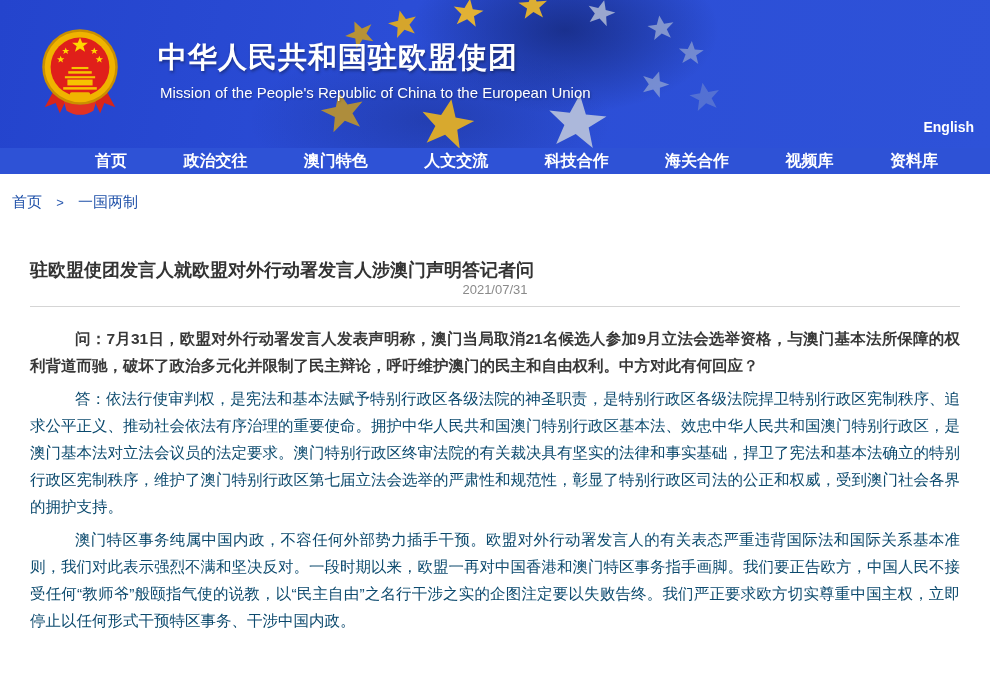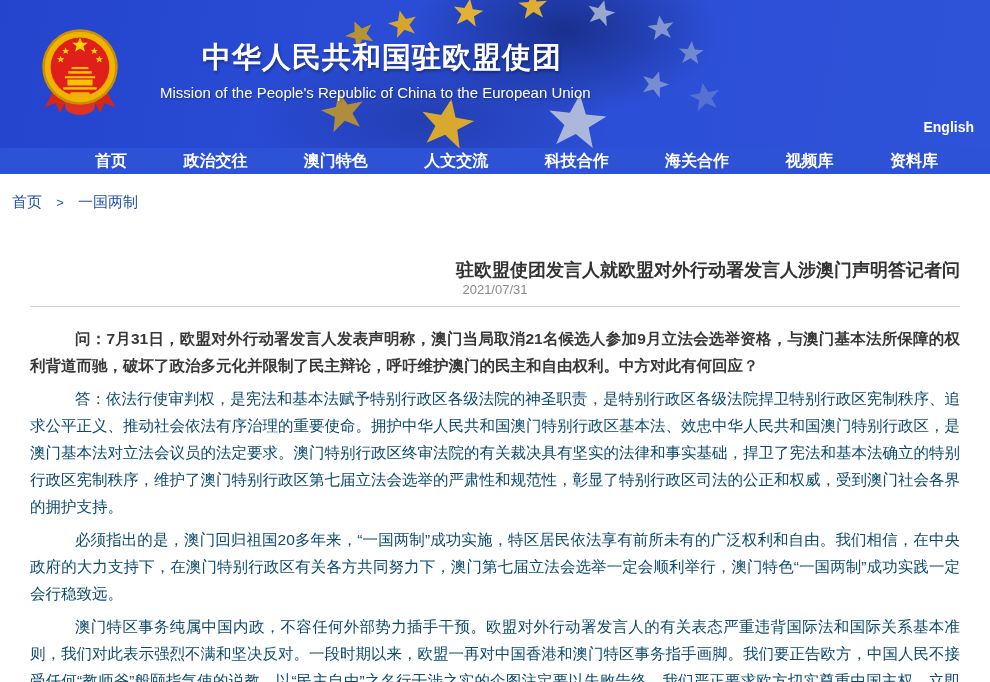--- a/index.html
+++ b/index.html
@@ -17,21 +17,21 @@
     position:absolute;left:0;top:0;width:100%;height:100%;
     background:
       radial-gradient(ellipse 220px 120px at 565px 30px, rgba(8,18,70,.50), rgba(8,18,70,0) 70%),
       radial-gradient(ellipse 260px 110px at 430px 120px, rgba(20,35,110,.35), rgba(20,35,110,0) 70%);
     pointer-events:none;
   }
   .flag-stars{position:absolute;left:0;top:0;pointer-events:none;}
   .emblem{position:absolute;left:38px;top:24px;width:84px;height:96px;}
   .site-title{
     position:absolute;left:158px;top:38px;color:#fff;font-size:29px;font-weight:bold;
-    letter-spacing:1px;white-space:nowrap;text-shadow:1px 2px 3px rgba(0,0,0,.35);margin-left:44px;
+    letter-spacing:1px;white-space:nowrap;text-shadow:1px 2px 3px rgba(0,0,0,.35);
   }
   .site-subtitle{
     position:absolute;left:160px;top:84px;color:#fff;font-size:15px;white-space:nowrap;
     text-shadow:1px 1px 2px rgba(0,0,0,.3);
   }
   .english-link{
     position:absolute;right:16px;top:119px;color:#fff;font-size:14px;font-weight:bold;
     text-decoration:none;cursor:pointer;
   }
   
@@ -43,21 +43,21 @@
     color:#fff;font-size:16px;font-weight:bold;text-decoration:none;
     white-space:nowrap;cursor:pointer;
   }
   
   .breadcrumb{padding:19px 0 0 12px;font-size:15px;color:#1d4fa8;}
   .breadcrumb a{color:#1d4fa8;text-decoration:none;cursor:pointer;}
   .breadcrumb .sep{margin:0 10px;color:#2a5ab0;font-size:13px;}
   
   .article{padding:0 30px;}
   .article-title{
-    margin:46px 0 0 0;text-align:right;font-size:18px;font-weight:bold;
+    margin:46px 0 0 0;text-align:left;font-size:18px;font-weight:bold;
     color:#333;line-height:24px;
   }
   .article-date{text-align:center;font-size:13px;color:#8a8a8a;}
   .title-rule{margin-top:9px;border:none;border-top:1px solid #d5d5d5;height:0;}
   .body-text p{
     margin:0 0 6px 0;font-size:15.5px;line-height:27px;color:#0c4a6e;
     text-align:justify;text-indent:45px;
   }
   .body-text p:first-child{margin-top:18px;}
   .body-text p.q{font-weight:bold;color:#383838;}
@@ -138,17 +138,16 @@
 </div>
 
 <div class="article">
   <h1 class="article-title">驻欧盟使团发言人就欧盟对外行动署发言人涉澳门声明答记者问</h1>
   <div class="article-date">2021/07/31</div>
   <hr class="title-rule">
 
   <div class="body-text">
     <p class="q">问：7月31日，欧盟对外行动署发言人发表声明称，澳门当局取消21名候选人参加9月立法会选举资格，与澳门基本法所保障的权利背道而驰，破坏了政治多元化并限制了民主辩论，呼吁维护澳门的民主和自由权利。中方对此有何回应？</p>
     <p>答：依法行使审判权，是宪法和基本法赋予特别行政区各级法院的神圣职责，是特别行政区各级法院捍卫特别行政区宪制秩序、追求公平正义、推动社会依法有序治理的重要使命。拥护中华人民共和国澳门特别行政区基本法、效忠中华人民共和国澳门特别行政区，是澳门基本法对立法会议员的法定要求。澳门特别行政区终审法院的有关裁决具有坚实的法律和事实基础，捍卫了宪法和基本法确立的特别行政区宪制秩序，维护了澳门特别行政区第七届立法会选举的严肃性和规范性，彰显了特别行政区司法的公正和权威，受到澳门社会各界的拥护支持。</p>
-    <p>必须指出的是，澳门回归祖国20多年来，“一国两制”成功实施，特区居民依法享有前所未有的广泛权利和自由。我们相信，在中央政府的大力支持下，在澳门特别行政区有关各方共同努力下，澳门第七届立法会选举一定会顺利举行，澳门特色“一国两制”成功实践一定会行稳致远。</p>
     <p>澳门特区事务纯属中国内政，不容任何外部势力插手干预。欧盟对外行动署发言人的有关表态严重违背国际法和国际关系基本准则，我们对此表示强烈不满和坚决反对。一段时期以来，欧盟一再对中国香港和澳门特区事务指手画脚。我们要正告欧方，中国人民不接受任何“教师爷”般颐指气使的说教，以“民主自由”之名行干涉之实的企图注定要以失败告终。我们严正要求欧方切实尊重中国主权，立即停止以任何形式干预特区事务、干涉中国内政。</p>
   </div>
 
 </div>
 
 </body></html>

